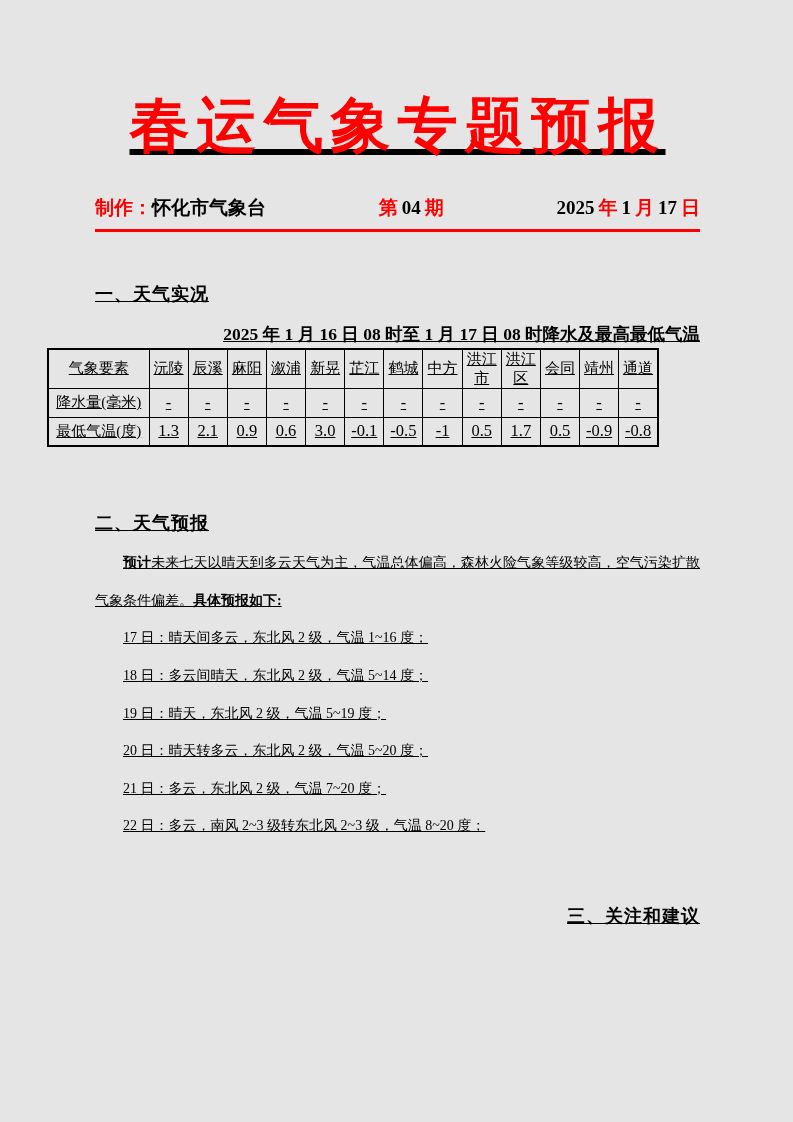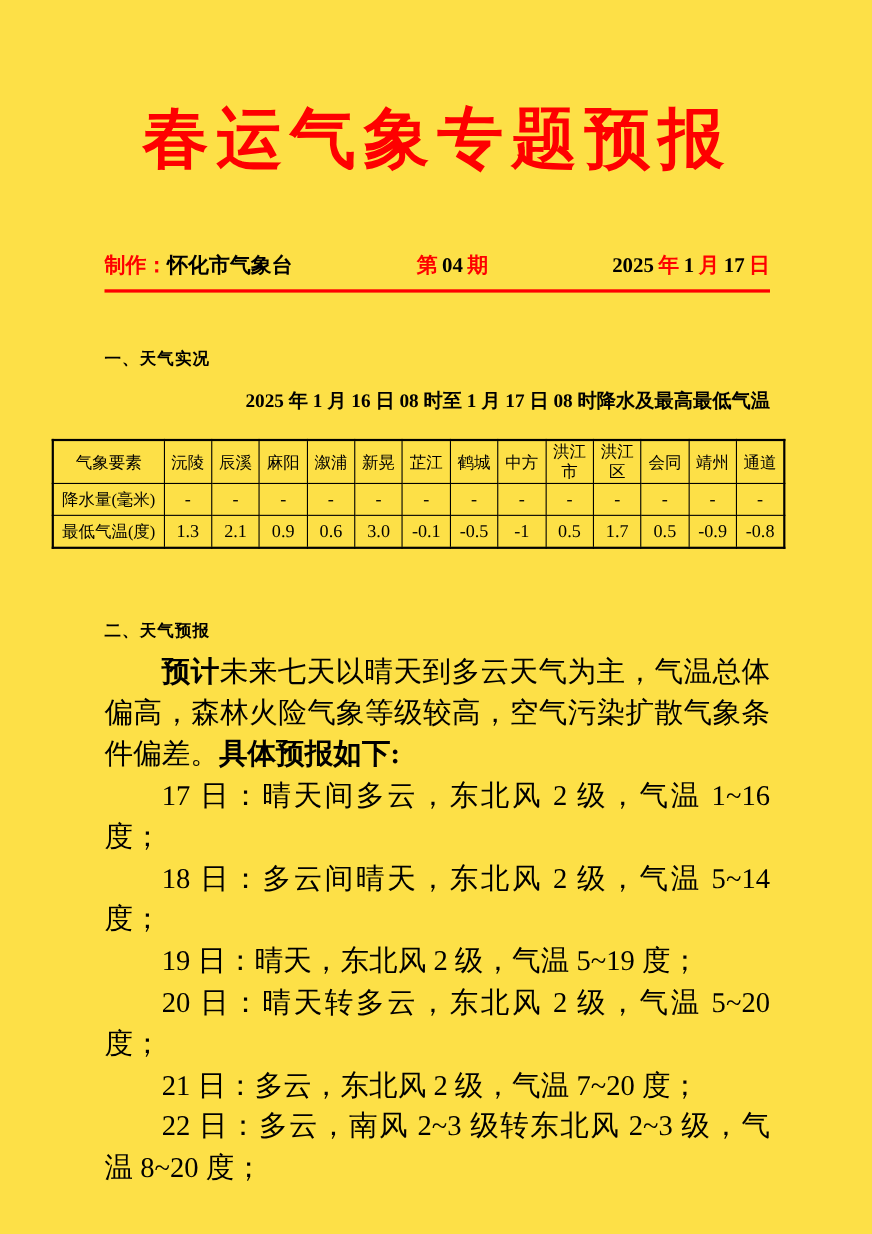--- a/index.html
+++ b/index.html
@@ -1,25 +1,26 @@
 <!DOCTYPE html>
 <html><head>
 <meta charset="utf-8">
 <style>
   * { margin:0; padding:0; box-sizing:border-box; }
   html,body { background:#ffffff; }
   .page {
     position:relative;
     width:793px; height:1122px;
     margin:0 auto;
-    background:#fde047;
+    background:#e5e5e5;
     color:#000;
     font-family:"Liberation Serif","DejaVu Serif",serif;
     padding:80px 93px 0 95px;
     overflow:hidden;
+    text-decoration:underline;
   }
   
   .doc-title {
     text-align:center;
     font-size:60px;
     line-height:1.55;
     font-weight:bold;
     color:#fe0000;
     letter-spacing:7px;
     white-space:nowrap;
@@ -33,63 +34,63 @@
     align-items:baseline;
     margin-top:22px;
     padding-bottom:7px;
     border-bottom:3px solid #fe0000;
     font-size:19px;
     font-weight:bold;
     line-height:1.4;
   }
   .red { color:#fe0000; }
   .blk { color:#000; }
-  .meta-seg span { display:inline-block;margin-top:34px; }
+  .meta-seg span { display:inline-block; }
   .issue span + span, .date-seg span + span { margin-left:4px; }
   
   .sec-heading {
     font-family:"Liberation Sans","DejaVu Sans",sans-serif;
     font-weight:600;
-    font-size:15px;
+    font-size:18px;
     line-height:1.4;
     letter-spacing:1px;
     color:#000;
   }
   .sec-1 { margin-top:50px; }
   .sec-2 { margin-top:64px; }
   .sec-3 { margin-top:59px;text-align:right; }
   
   .table-caption {
     text-align:right;
     font-weight:bold;
     font-size:17.5px;
     line-height:1.3;
     margin-top:16px;
   }
   table.obs {
-    margin-top:24px;
+    margin-top:2px;
     margin-left:-48px;
-    width:667px;
+    width:612px;
     table-layout:fixed;
     border-collapse:collapse;
     border:2px solid #000;
     text-align:center;
   }
   table.obs td {
     border:1px solid #000;
     height:29px;
     vertical-align:middle;
     padding:0 1px;
   }
   td.rowlabel { font-size:15px; }
   td.cityhead { font-size:15px; }
   td.val { font-size:16.5px; }
   
   .body-par {
-    font-size:26px;
+    font-size:14px;
     line-height:37.6px;
     text-align:justify;
     text-indent:2em;
   }
   .intro { margin-top:8px; }
   .b { font-weight:bold; }
   .forecast-line { }
 </style>
 </head>
 <body>

